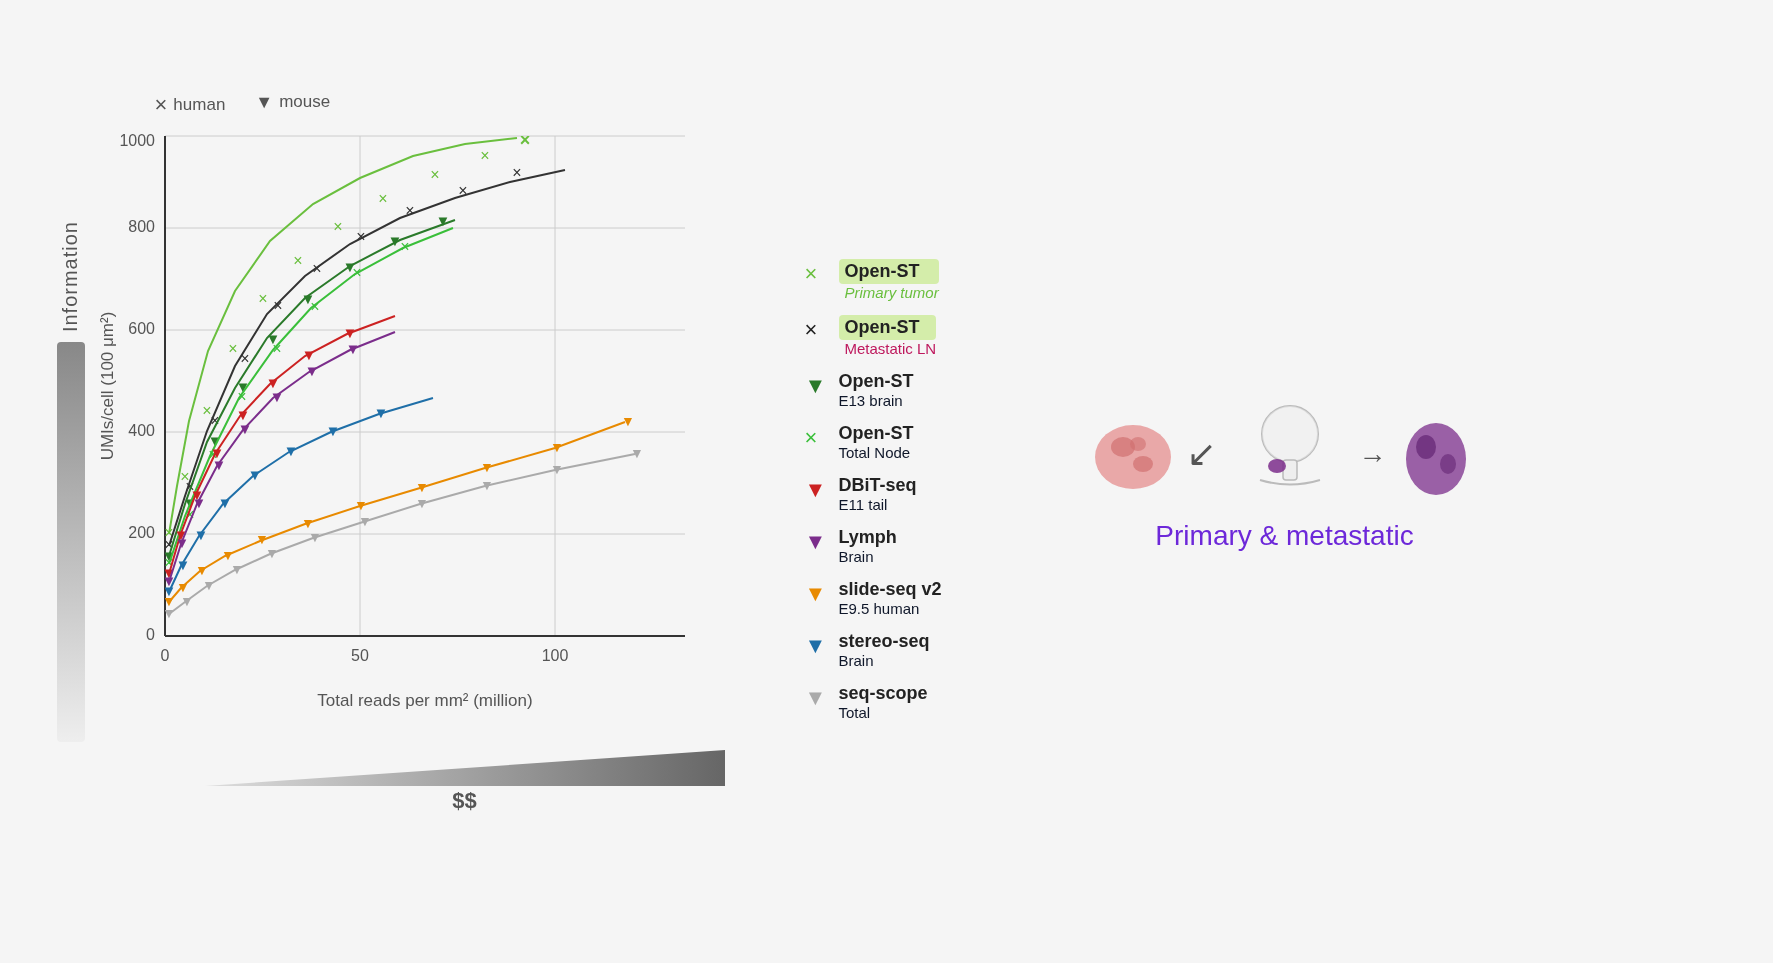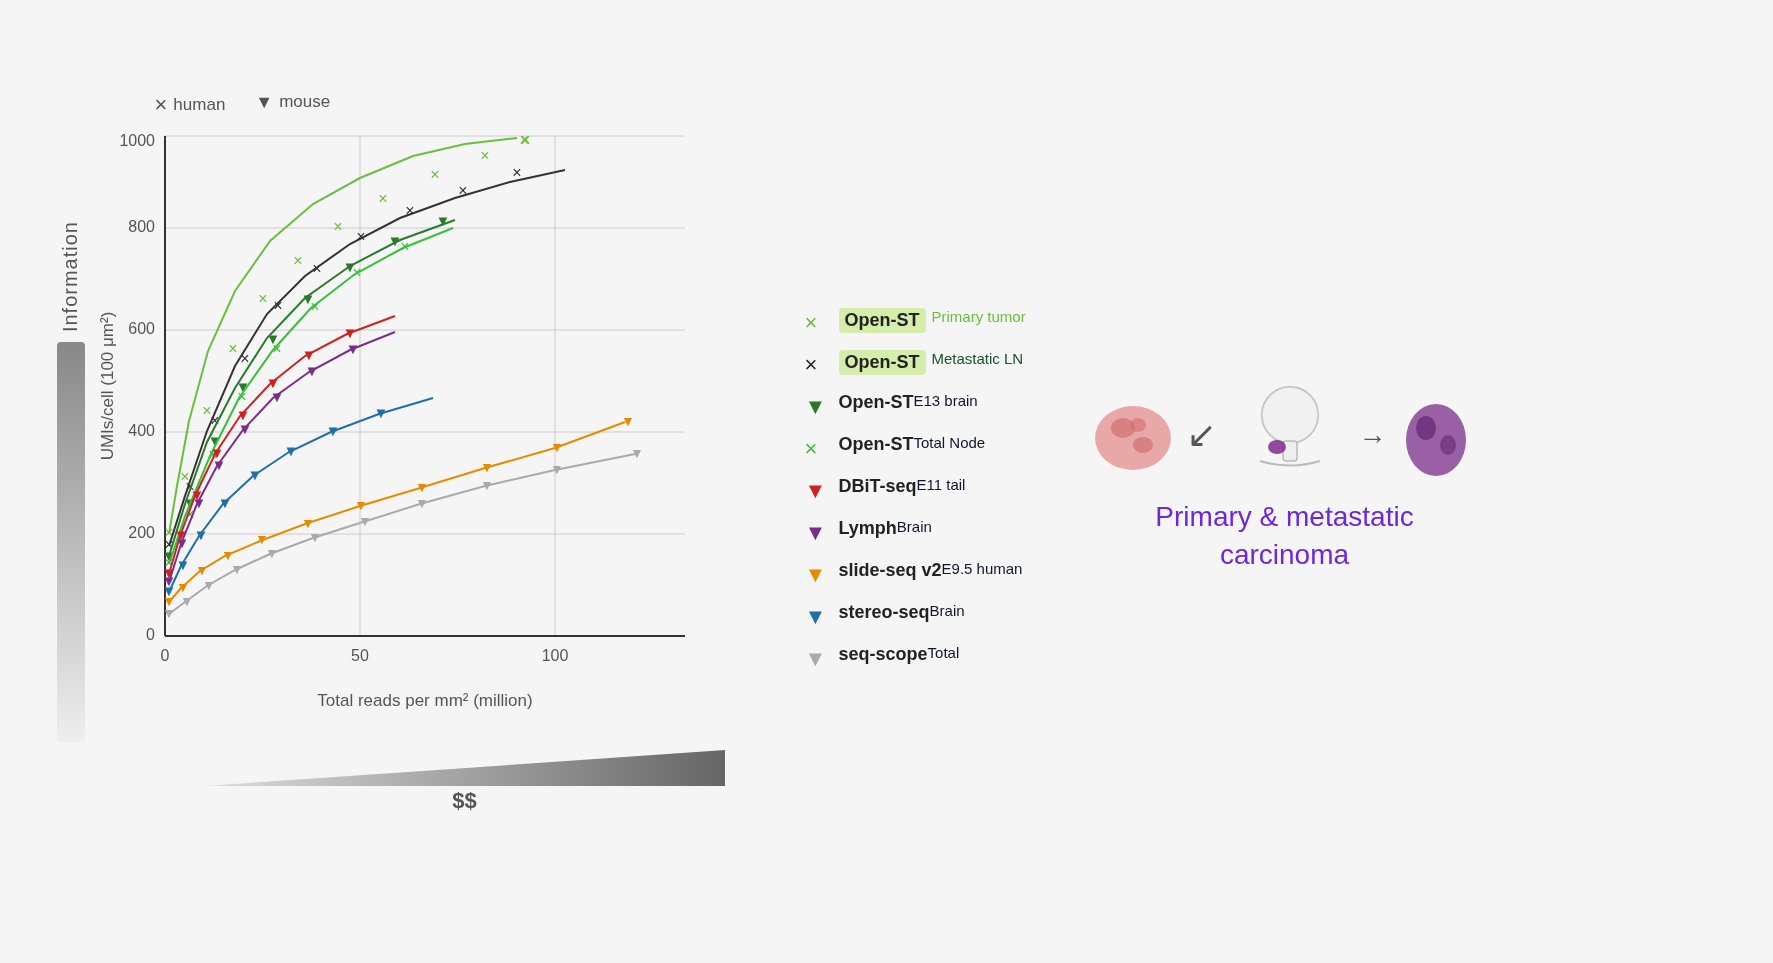--- a/index.html
+++ b/index.html
@@ -106,21 +106,21 @@
     }
     .legend-sym {
       font-size: 22px;
       width: 28px;
       margin-right: 6px;
       flex-shrink: 0;
       margin-top: 2px;
     }
     .legend-text {
       display: flex;
-      flex-direction: row;
+      flex-direction: column;
     }
     .legend-name {
       font-size: 18px;
       font-weight: bold;
       color: #222;
     }
     .legend-sub {
       font-size: 15px;
       color: #0f172a;
     }
@@ -360,29 +360,29 @@
       <span class="cost-label">$$</span>
     </div>
   </div>
 
   <div class="legend-panel">
 
     <div class="legend-row">
       <span class="legend-sym" style="color:#6abf3e;">×</span>
       <div class="legend-text">
         <span class="legend-name highlight-box">Open-ST</span>
-        <span class="legend-sub" style="color:#6abf3e; padding-left:6px;">Primary tumor</span>
+        <span class="legend-sub" style="color:#6abf3e; padding-left:6px;font-style:italic;">Primary tumor</span>
       </div>
     </div>
 
     <div class="legend-row">
       <span class="legend-sym" style="color:#222;">×</span>
       <div class="legend-text">
         <span class="legend-name highlight-box">Open-ST</span>
-        <span class="legend-sub" style="color:#14532d; padding-left:6px;">Metastatic LN</span>
+        <span class="legend-sub" style="color:#be185d; padding-left:6px;">Metastatic LN</span>
       </div>
     </div>
 
     <div class="legend-row">
       <span class="legend-sym" style="color:#2a7a2a;">▼</span>
       <div class="legend-text">
         <span class="legend-name">Open-ST</span>
         <span class="legend-sub">E13 brain</span>
       </div>
     </div>
@@ -471,16 +471,15 @@
         <svg width="80" height="90" viewBox="0 0 80 90">
           <ellipse cx="40" cy="50" rx="30" ry="36" fill="#7b2d8b" opacity="0.75"></ellipse>
           <ellipse cx="30" cy="38" rx="10" ry="12" fill="#5a1a6a" opacity="0.6"></ellipse>
           <ellipse cx="52" cy="55" rx="8" ry="10" fill="#5a1a6a" opacity="0.5"></ellipse>
         </svg>
       </div>
     </div>
 
     <div class="primary-title">
       <span>Primary &amp; metastatic</span>
-      <span>carcinoma</span>
     </div>
   </div>
 </div>
 
 </body></html>

